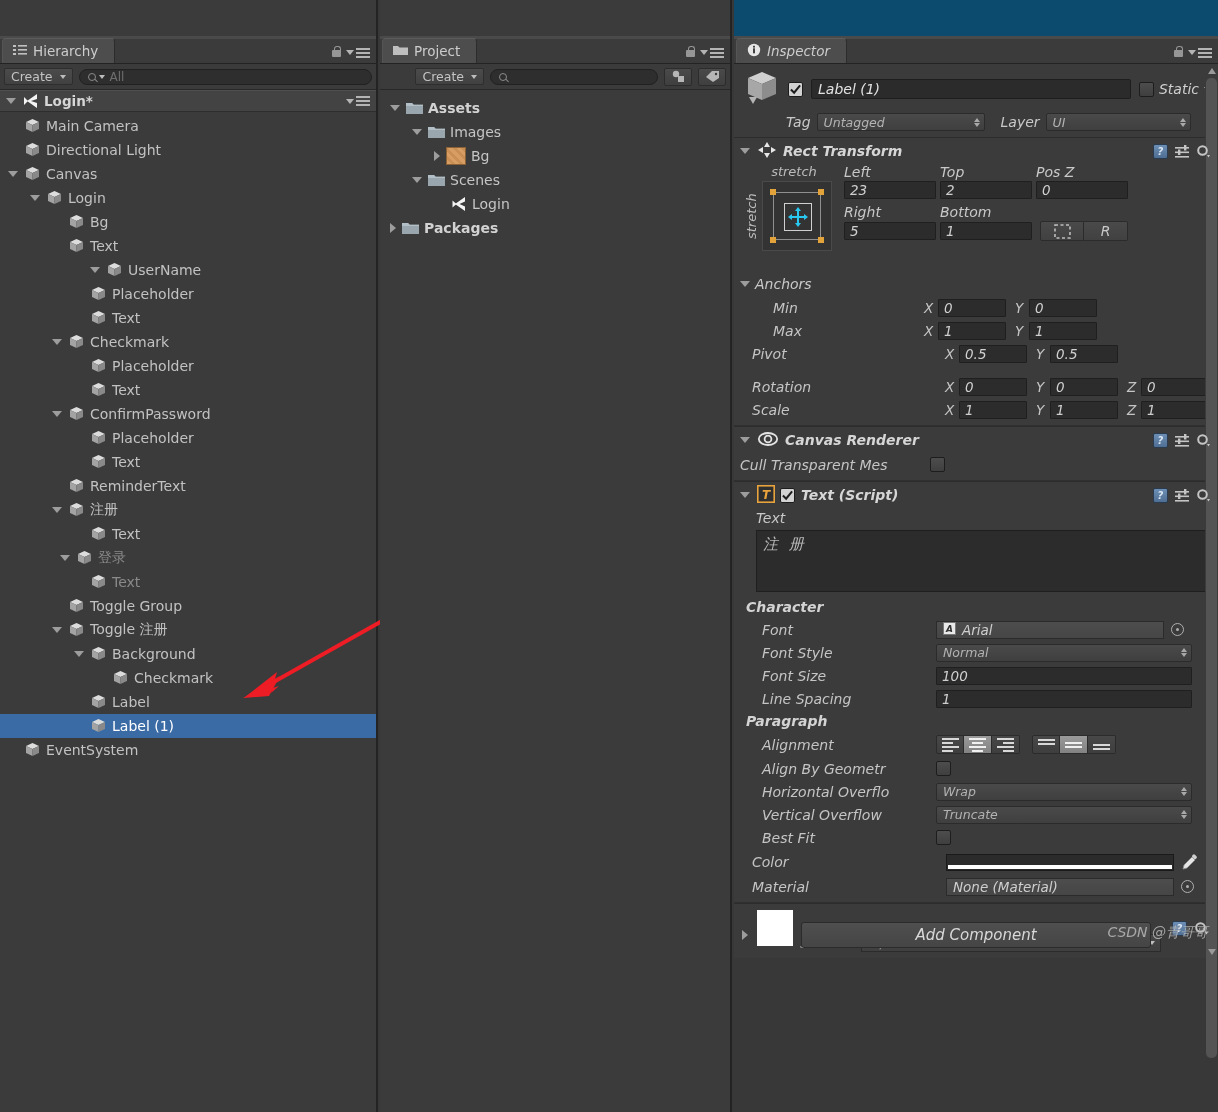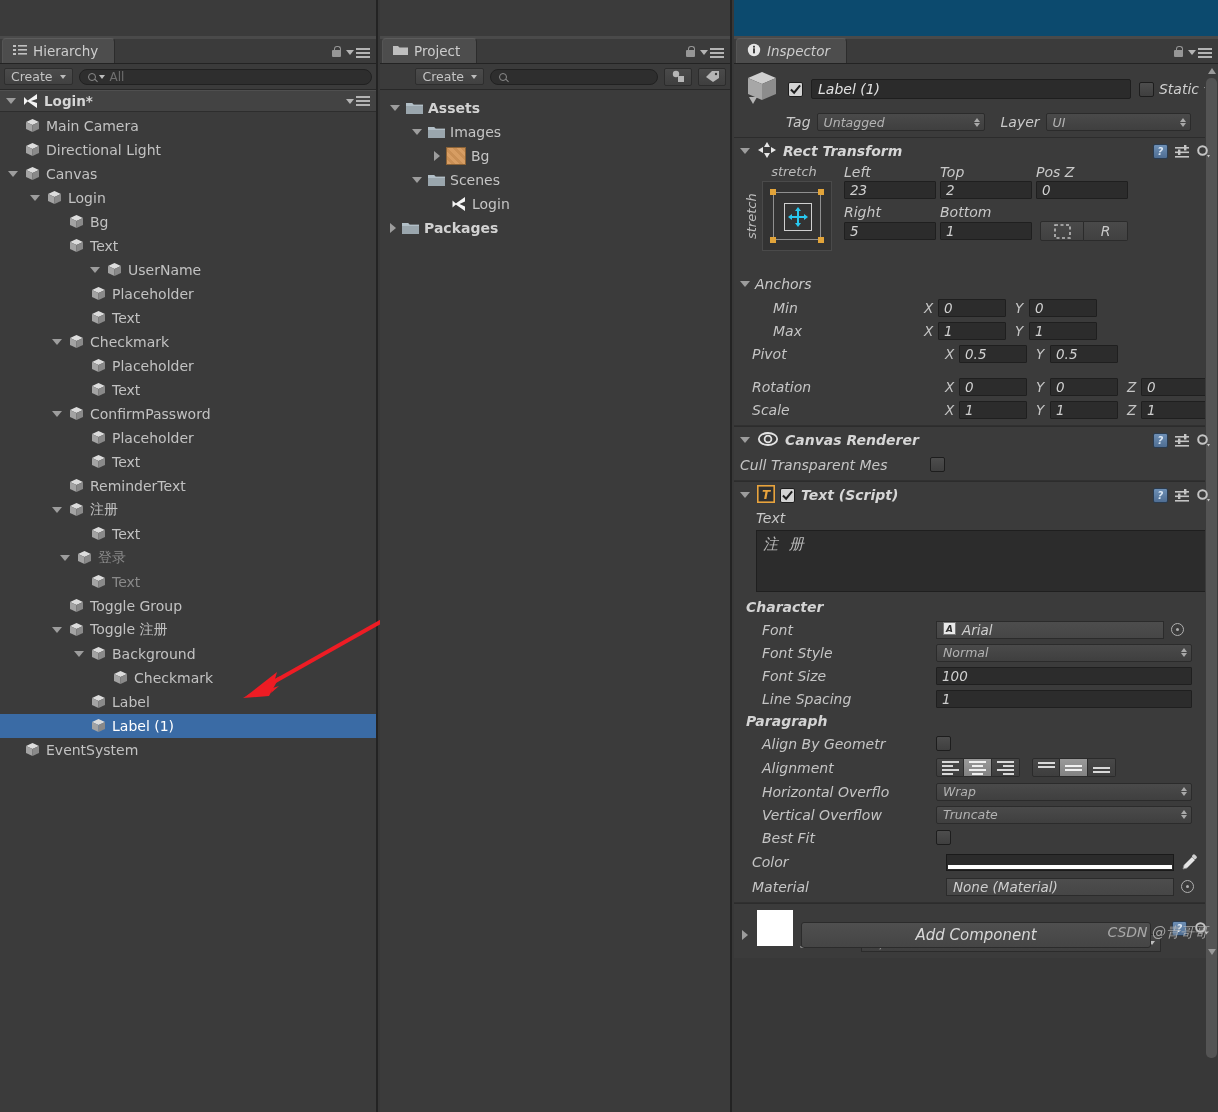--- a/index.html
+++ b/index.html
@@ -1035,25 +1035,20 @@
         <div class="row">
           <span class="rlabel" style="padding-left:16px;width:190px">Line Spacing</span>
           <div class="field" style="width:256px">
             <span>1</span>
           </div>
         </div>
 
 
         <div class="sec-title">Paragraph</div>
 
-        <div class="row">
-          <span class="rlabel" style="padding-left:16px;width:190px">Align By Geometr</span>
-          <span class="cb off"></span>
-        </div>
-
         <div class="row" style="height:25px">
           <span class="rlabel" style="padding-left:16px;width:190px">Alignment</span>
           <div class="align-group">
             <div class="align-btn" style="border-radius:2px 0 0 2px">
               <i style="width:17px"></i>
                 <i style="width:11px;margin-right:6px"></i>
                 <i style="width:17px"></i>
                 <i style="width:11px;margin-right:6px"></i>
             </div>
             <div class="align-btn on" style="border-left:none">
@@ -1076,20 +1071,25 @@
             </div>
             <div class="align-btn on" style="border-left:none">
               <i style="width:17px"></i>
                 <i style="width:17px"></i>
             </div>
             <div class="align-btn" style="border-left:none;border-radius:0 2px 2px 0;justify-content:flex-end;padding-bottom:3px">
               <i style="width:17px"></i>
                 <i style="width:17px"></i>
             </div>
           </div>
+        </div>
+
+        <div class="row">
+          <span class="rlabel" style="padding-left:16px;width:190px">Align By Geometr</span>
+          <span class="cb off"></span>
         </div>
 
         <div class="row">
           <span class="rlabel" style="padding-left:16px;width:190px">Horizontal Overflo</span>
           <div class="dropdown" style="width:256px">
             <span>Wrap</span>
             <span class="updown">
                 <i class="u"></i>
                 <i class="d"></i>
               </span>

